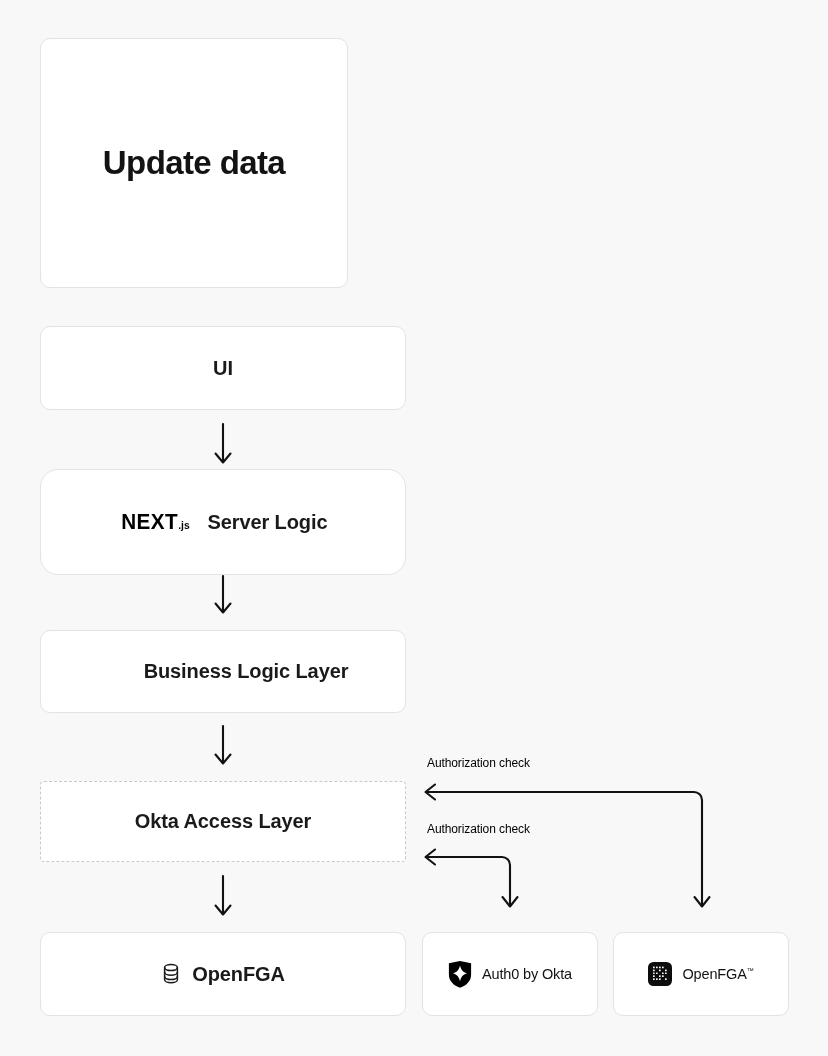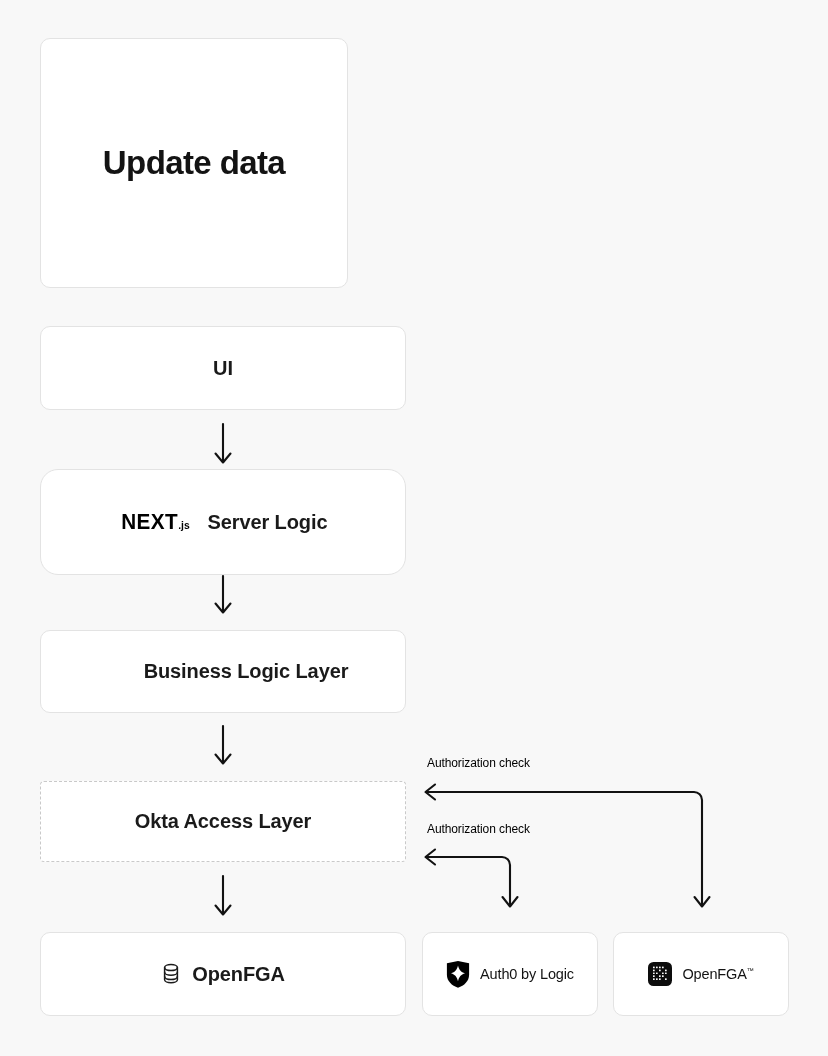--- a/index.html
+++ b/index.html
@@ -171,21 +171,21 @@
       <span>
         <svg class="logo-mark" width="24" height="27" viewBox="0 0 24 27">
           <path d="M0.9 2.2 L12 0 L23.1 2.2 V13.5 C23.1 20.3 18.2 24.6 12 26.8
                    C5.8 24.6 0.9 20.3 0.9 13.5 Z" fill="#000000"></path>
           <path d="M12 4.4 C13.0 8.6 14.9 11.0 19.0 12.3
                    C14.9 13.6 13.0 16.0 12 20.2
                    C11.0 16.0 9.1 13.6 5.0 12.3
                    C9.1 11.0 11.0 8.6 12 4.4 Z" fill="#ffffff"></path>
         </svg>
       </span>
-      <span class="vendor-text">Auth0 by Logic</span>
+      <span class="vendor-text">Auth0 by Okta</span>
     </span>
   </div>
 
   <div class="card card-openfga">
     <span class="vendor-row">
       <span>
         <svg class="logo-mark" width="24" height="24" viewBox="0 0 24 24">
           <rect x="0" y="0" width="24" height="24" rx="5.5" fill="#0d0d0d"></rect>
           <g fill="#ffffff">
             <rect x="5" y="4.6" width="1.7" height="1.7" rx="0.5"></rect>

